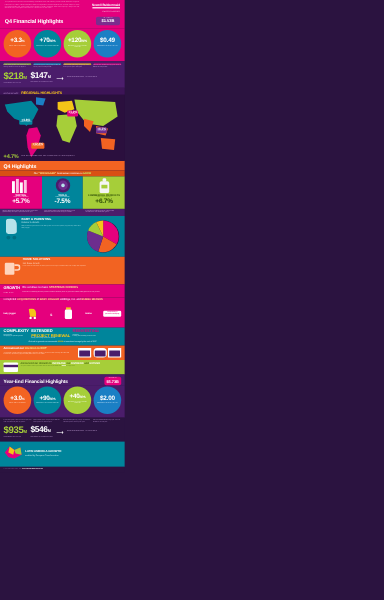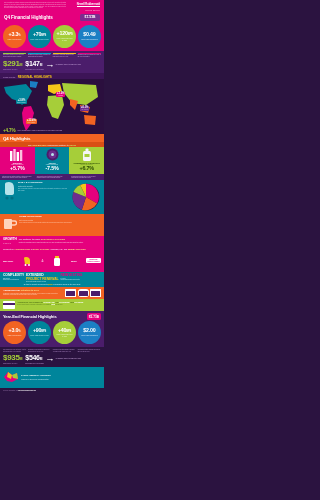--- a/index.html
+++ b/index.html
@@ -224,21 +224,21 @@
           <div class="bar"></div>
           <div class="n">Normalized operating margin up 120 basis points year over year.</div>
         </div>
       <div class="col col4">
           <div class="bar"></div>
           <div class="n">Normalized diluted earnings per share of $0.49 for the quarter.</div>
         </div>
     </div>
     <div class="cashfig">
       <div>
-        <div class="bigfig"><span>$291</span><span class="u">M</span></div>
+        <div class="bigfig"><span>$218</span><span class="u">M</span></div>
         <div class="figcap">OPERATING CASH FLOW</div>
       </div>
       <div>
         <div class="bigfig2"><span>$147</span><span class="u">M</span></div>
         <div class="figcap">RETURNED TO SHAREHOLDERS</div>
       </div>
       <div class="arrow">⟶</div>
       <div class="arrowbox">DIVIDENDS AND SHARE REPURCHASES</div>
     </div>
   </div>

